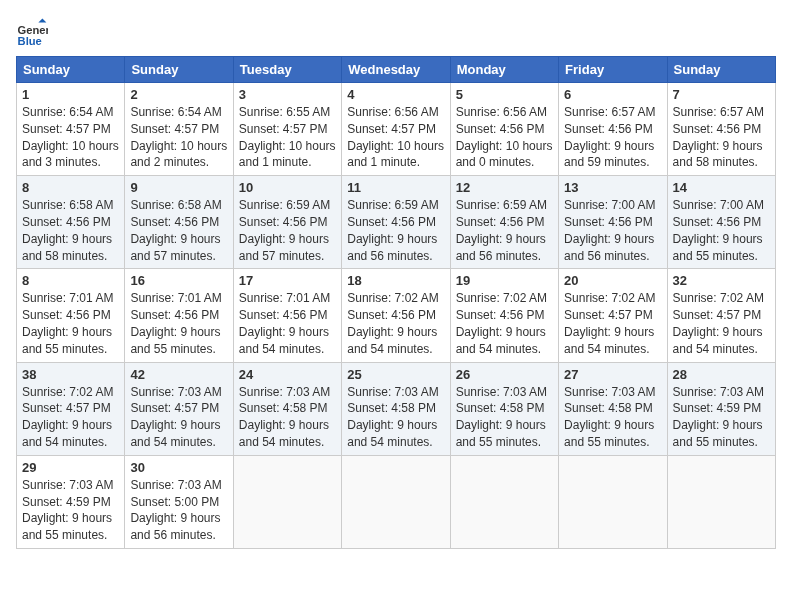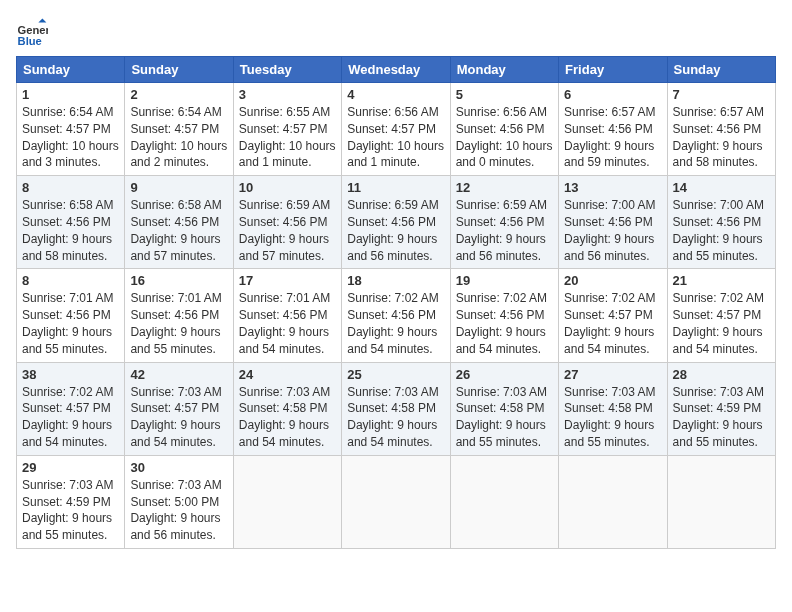--- a/index.html
+++ b/index.html
@@ -170,21 +170,21 @@
         <td><span class="day-number">16</span>
 <span class="day-info">Sunrise: 7:01 AM<br>Sunset: 4:56 PM<br>Daylight: 9 hours and 55 minutes.</span></td>
         <td><span class="day-number">17</span>
 <span class="day-info">Sunrise: 7:01 AM<br>Sunset: 4:56 PM<br>Daylight: 9 hours and 54 minutes.</span></td>
         <td><span class="day-number">18</span>
 <span class="day-info">Sunrise: 7:02 AM<br>Sunset: 4:56 PM<br>Daylight: 9 hours and 54 minutes.</span></td>
         <td><span class="day-number">19</span>
 <span class="day-info">Sunrise: 7:02 AM<br>Sunset: 4:56 PM<br>Daylight: 9 hours and 54 minutes.</span></td>
         <td><span class="day-number">20</span>
 <span class="day-info">Sunrise: 7:02 AM<br>Sunset: 4:57 PM<br>Daylight: 9 hours and 54 minutes.</span></td>
-        <td><span class="day-number">21</span>
+        <td><span class="day-number">32</span>
 <span class="day-info">Sunrise: 7:02 AM<br>Sunset: 4:57 PM<br>Daylight: 9 hours and 54 minutes.</span></td>
       </tr>
       <tr>
         <td><span class="day-number">38</span>
 <span class="day-info">Sunrise: 7:02 AM<br>Sunset: 4:57 PM<br>Daylight: 9 hours and 54 minutes.</span></td>
         <td><span class="day-number">42</span>
 <span class="day-info">Sunrise: 7:03 AM<br>Sunset: 4:57 PM<br>Daylight: 9 hours and 54 minutes.</span></td>
         <td><span class="day-number">24</span>
 <span class="day-info">Sunrise: 7:03 AM<br>Sunset: 4:58 PM<br>Daylight: 9 hours and 54 minutes.</span></td>
         <td><span class="day-number">25</span>

